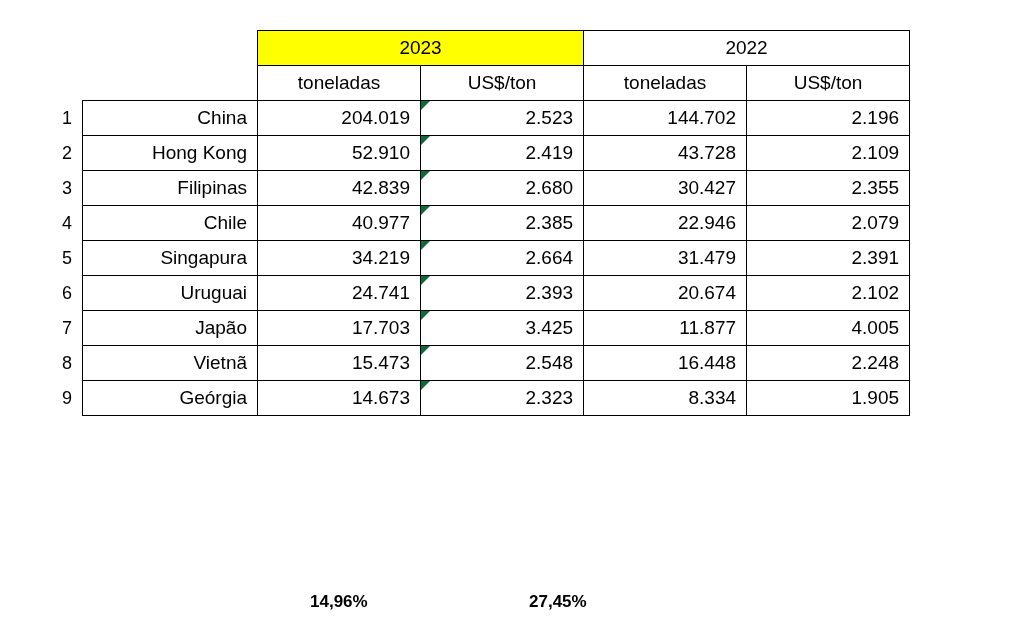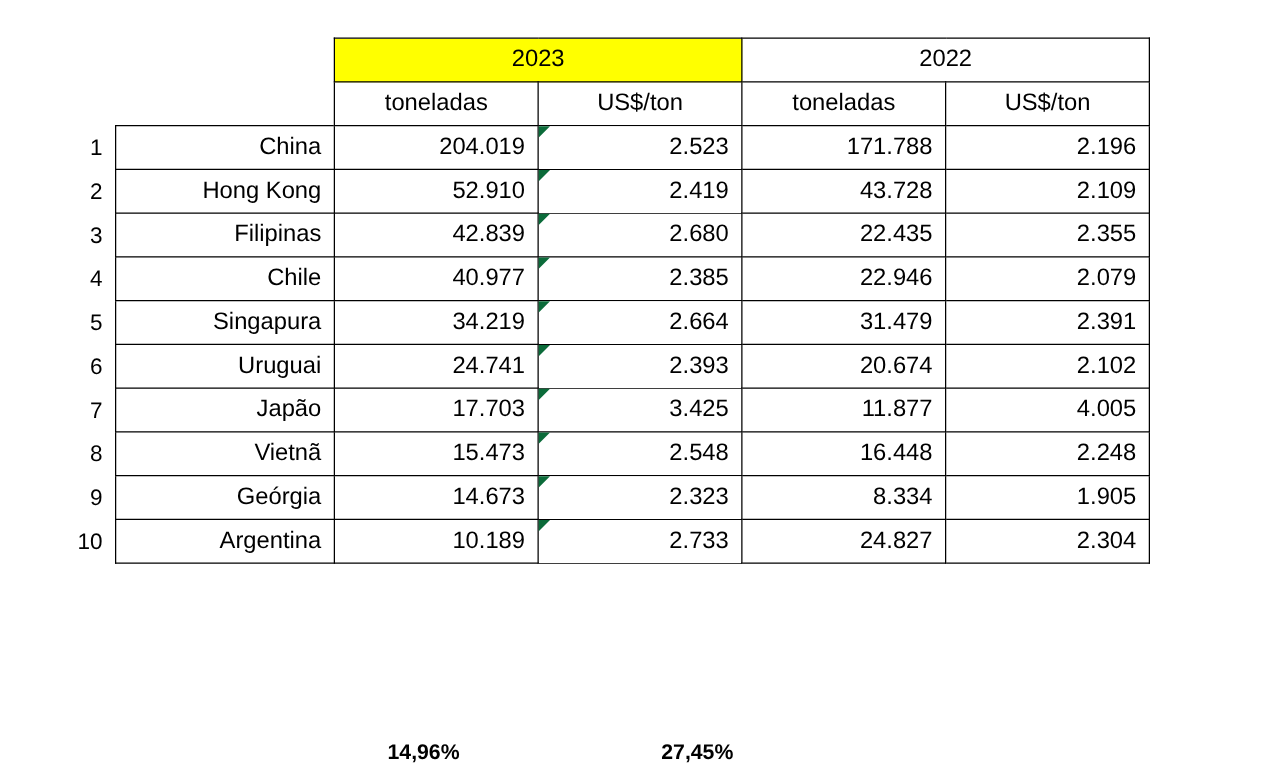--- a/index.html
+++ b/index.html
@@ -145,37 +145,37 @@
         <td class="subhead">toneladas</td>
         <td class="subhead">US$/ton</td>
       </tr>
     </thead>
     <tbody>
       <tr>
         <td class="rank">1</td>
         <td class="country">China</td>
         <td class="num">204.019</td>
         <td class="num tri">2.523</td>
-        <td class="num">171.788</td>
+        <td class="num">144.702</td>
         <td class="num">2.196</td>
       </tr>
       <tr>
         <td class="rank">2</td>
         <td class="country">Hong Kong</td>
         <td class="num">52.910</td>
         <td class="num tri">2.419</td>
         <td class="num">43.728</td>
         <td class="num">2.109</td>
       </tr>
       <tr>
         <td class="rank">3</td>
         <td class="country">Filipinas</td>
         <td class="num">42.839</td>
         <td class="num tri">2.680</td>
-        <td class="num">22.435</td>
+        <td class="num">30.427</td>
         <td class="num">2.355</td>
       </tr>
       <tr>
         <td class="rank">4</td>
         <td class="country">Chile</td>
         <td class="num">40.977</td>
         <td class="num tri">2.385</td>
         <td class="num">22.946</td>
         <td class="num">2.079</td>
       </tr>
@@ -212,28 +212,20 @@
         <td class="num">2.248</td>
       </tr>
       <tr>
         <td class="rank">9</td>
         <td class="country">Geórgia</td>
         <td class="num">14.673</td>
         <td class="num tri">2.323</td>
         <td class="num">8.334</td>
         <td class="num">1.905</td>
       </tr>
-      <tr>
-        <td class="rank">10</td>
-        <td class="country">Argentina</td>
-        <td class="num">10.189</td>
-        <td class="num tri">2.733</td>
-        <td class="num">24.827</td>
-        <td class="num">2.304</td>
-      </tr>
     </tbody>
   </table>
 
   <div class="footnotes">
     <span class="fn1">14,96%</span>
     <span class="fn2">27,45%</span>
   </div>
 
 </div>
 

